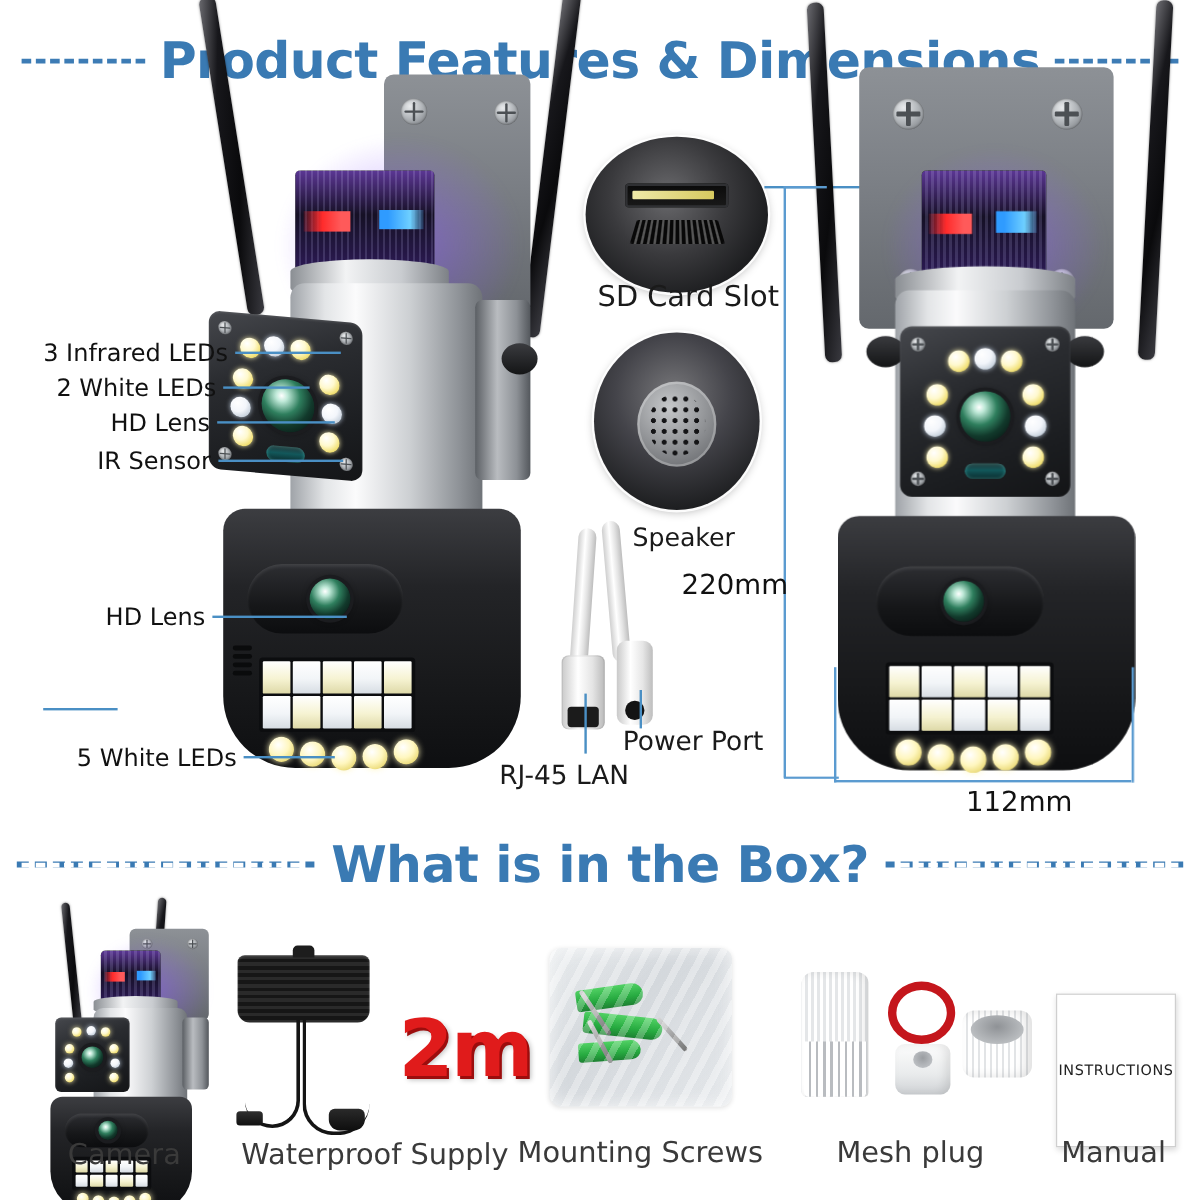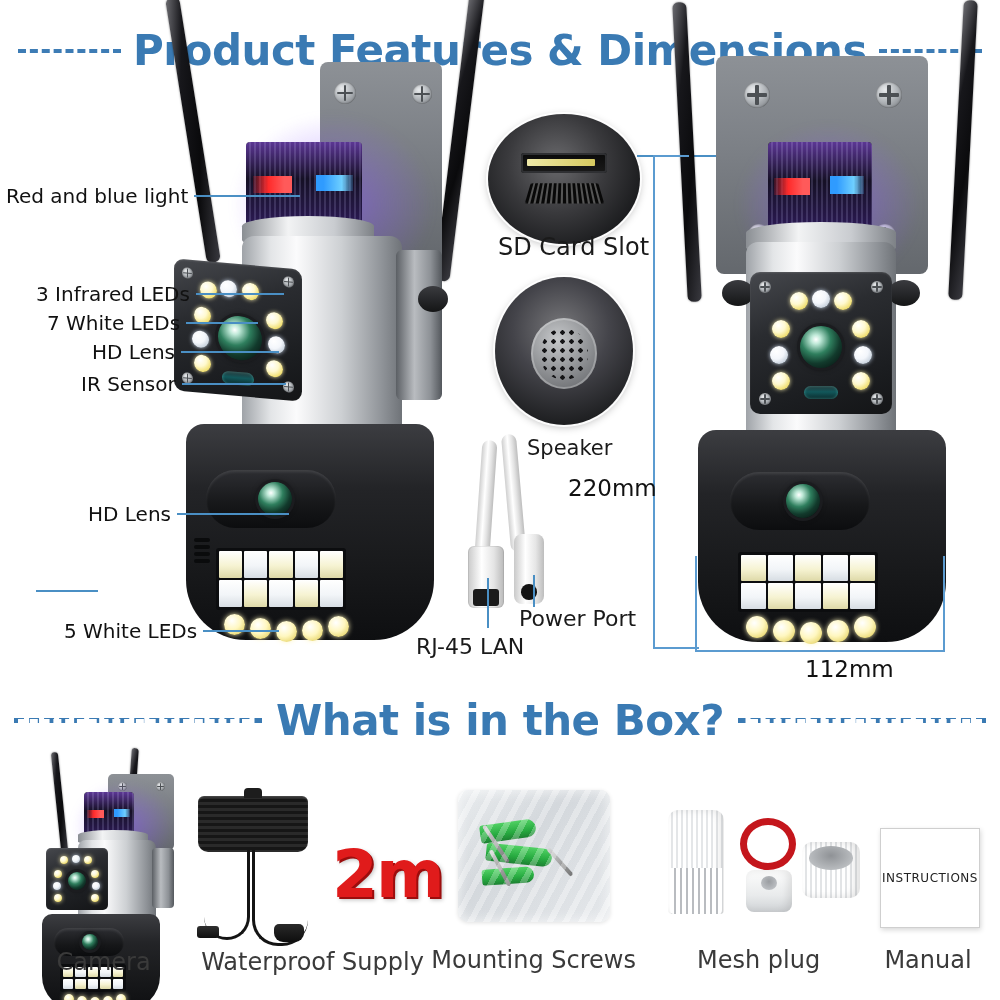--- a/index.html
+++ b/index.html
@@ -373,32 +373,28 @@
         <div class="cell"></div>
         <div class="cell w"></div>
     </div>
     <div class="botled" style="left:74px;top:614px;width:21px;height:21px;"></div>
     <div class="botled" style="left:100px;top:618px;width:21px;height:21px;"></div>
     <div class="botled" style="left:126px;top:621px;width:21px;height:21px;"></div>
     <div class="botled" style="left:152px;top:620px;width:21px;height:21px;"></div>
     <div class="botled" style="left:178px;top:616px;width:21px;height:21px;"></div>
   </div>
 
-  <div class="callout" style="left:6px;top:184px;">
-    <span class="txt">Red and blue light</span>
-    <span class="lead" style="width:106px;margin-left:6px;"></span>
-  </div>
 
   <div class="callout" style="left:36px;top:282px;">
     <span class="txt">3 Infrared LEDs</span>
     <span class="lead" style="width:88px;margin-left:6px;"></span>
   </div>
 
   <div class="callout" style="left:47px;top:311px;">
-    <span class="txt">7 White LEDs</span>
+    <span class="txt">2 White LEDs</span>
     <span class="lead" style="width:72px;margin-left:6px;"></span>
   </div>
 
   <div class="callout" style="left:92px;top:340px;">
     <span class="txt">HD Lens</span>
     <span class="lead" style="width:98px;margin-left:6px;"></span>
   </div>
 
   <div class="callout" style="left:81px;top:372px;">
     <span class="txt">IR Sensor</span>
@@ -626,19 +622,19 @@
       <div class="anchor-green" style="left:28px;top:56px;width:66px;height:18px;transform:rotate(6deg);"></div>
       <div class="anchor-green" style="left:24px;top:78px;width:52px;height:16px;transform:rotate(-4deg);"></div>
       <div class="screw-pin" style="left:16px;top:52px;width:44px;transform:rotate(56deg);"></div>
       <div class="screw-pin" style="left:22px;top:76px;width:40px;transform:rotate(62deg);"></div>
       <div class="screw-pin" style="left:84px;top:70px;width:36px;transform:rotate(48deg);"></div>
     </div>
     <div class="cap" style="top:166px;left:39%;">Mounting Screws</div>
   </div>
 
   <div class="box-item" style="left:866px;top:820px;width:124px;height:165px;">
-    <div class="manual" style="left:14px;top:8px;width:100px;height:100px;">
+    <div class="manual" style="left:14px;top:8px;width:100px;height:128px;">
       <span>INSTRUCTIONS</span>
     </div>
     <div class="cap" style="top:126px;left:50%;">Manual</div>
   </div>
 
 </div>
 
 </body></html>

